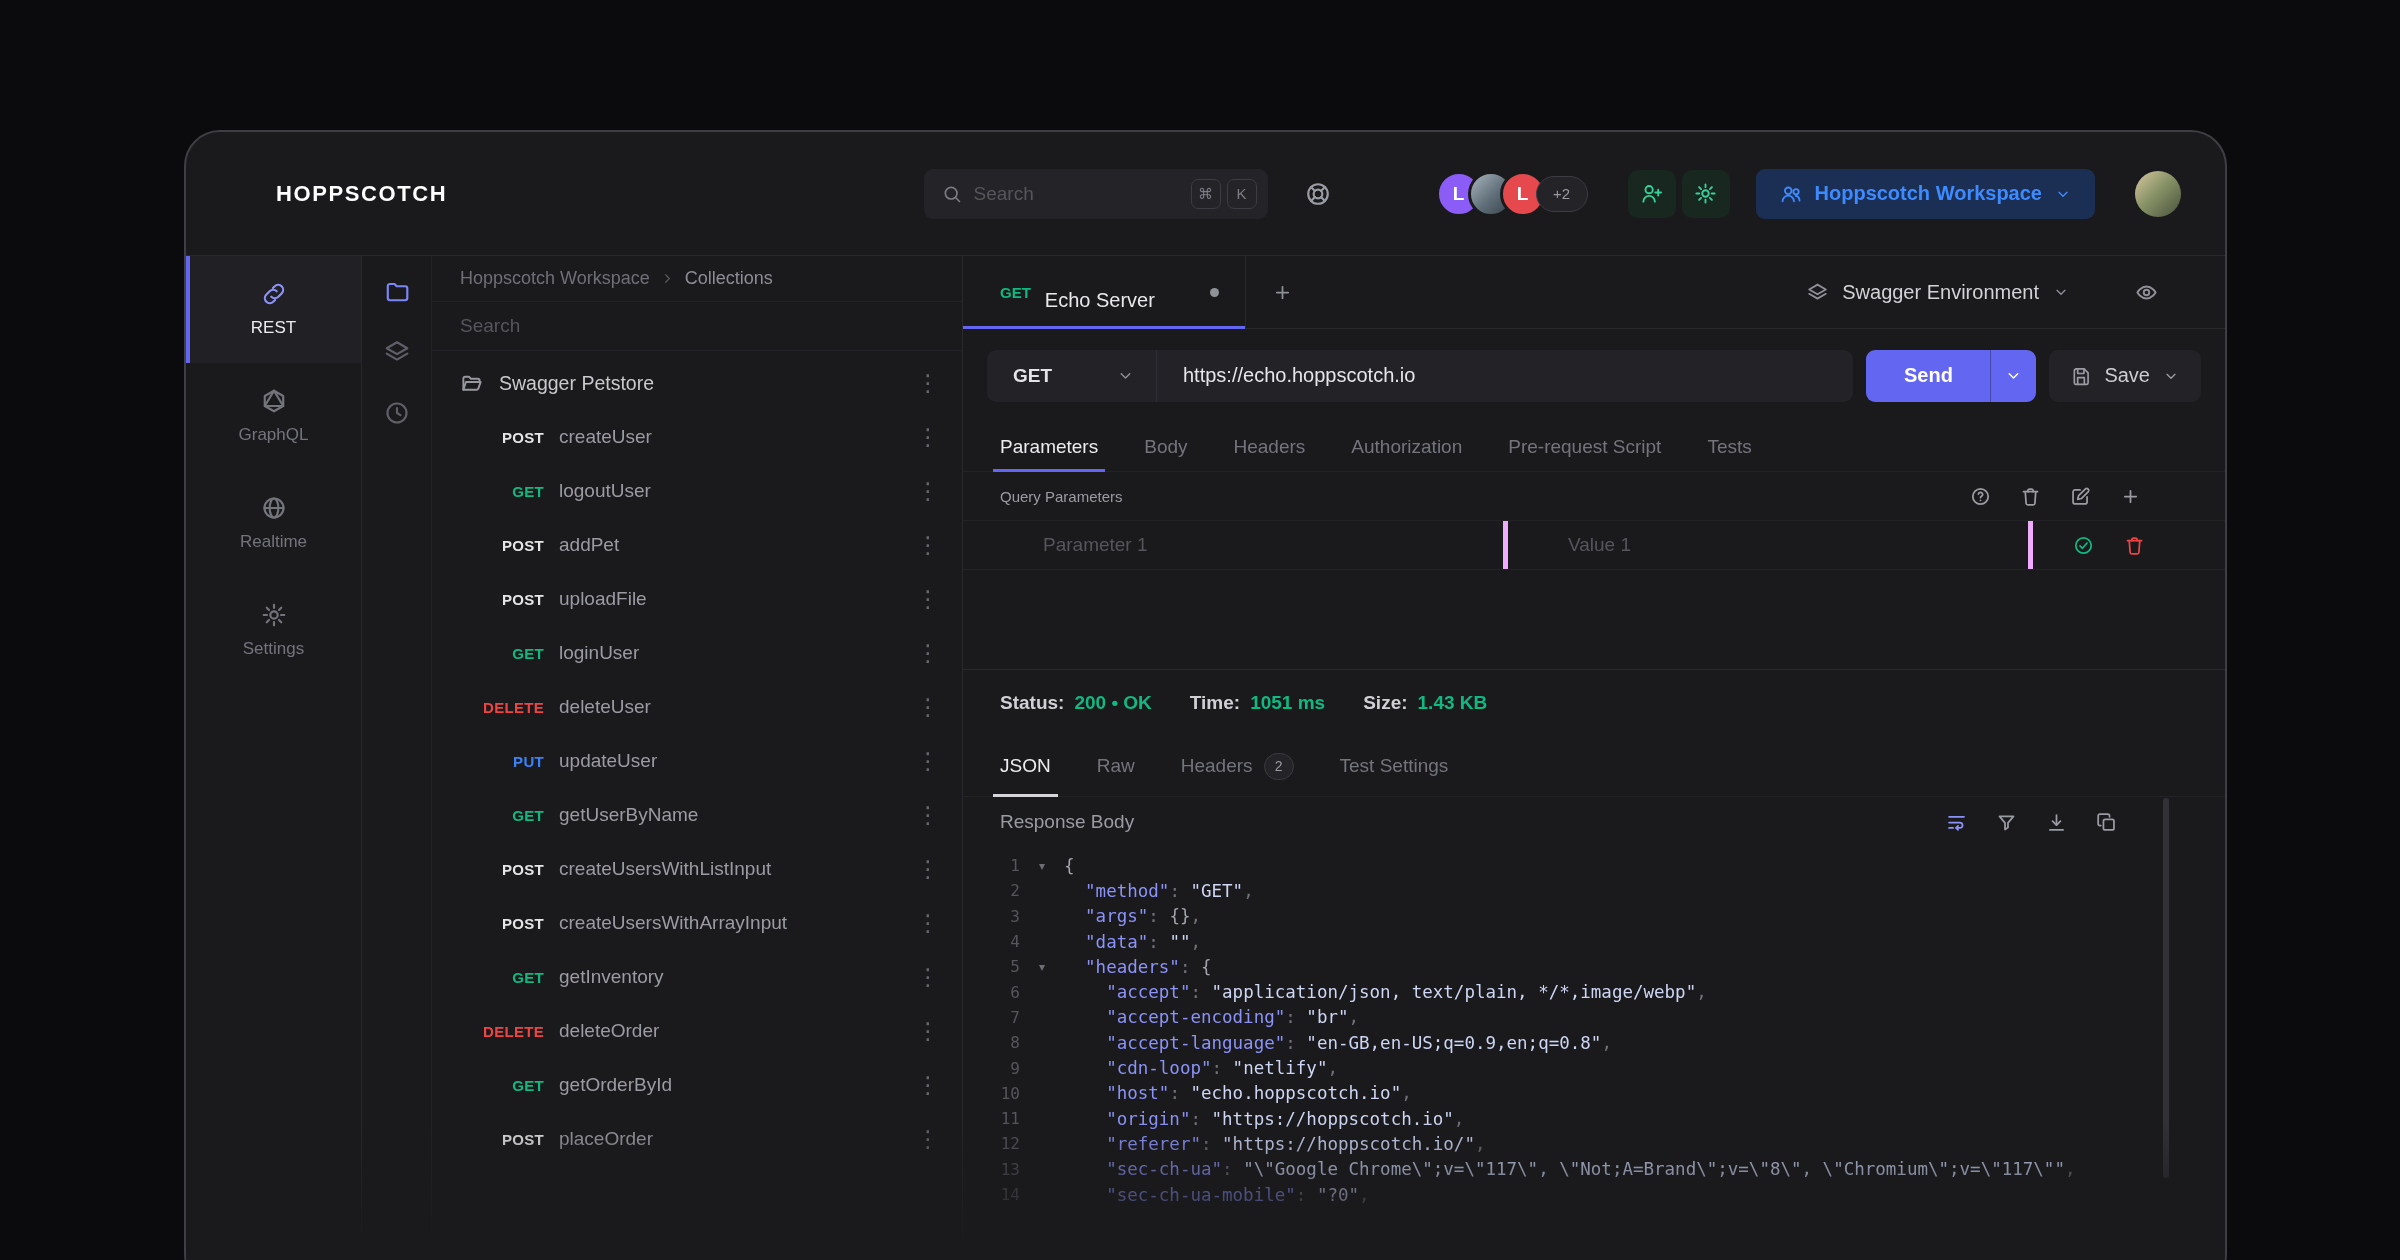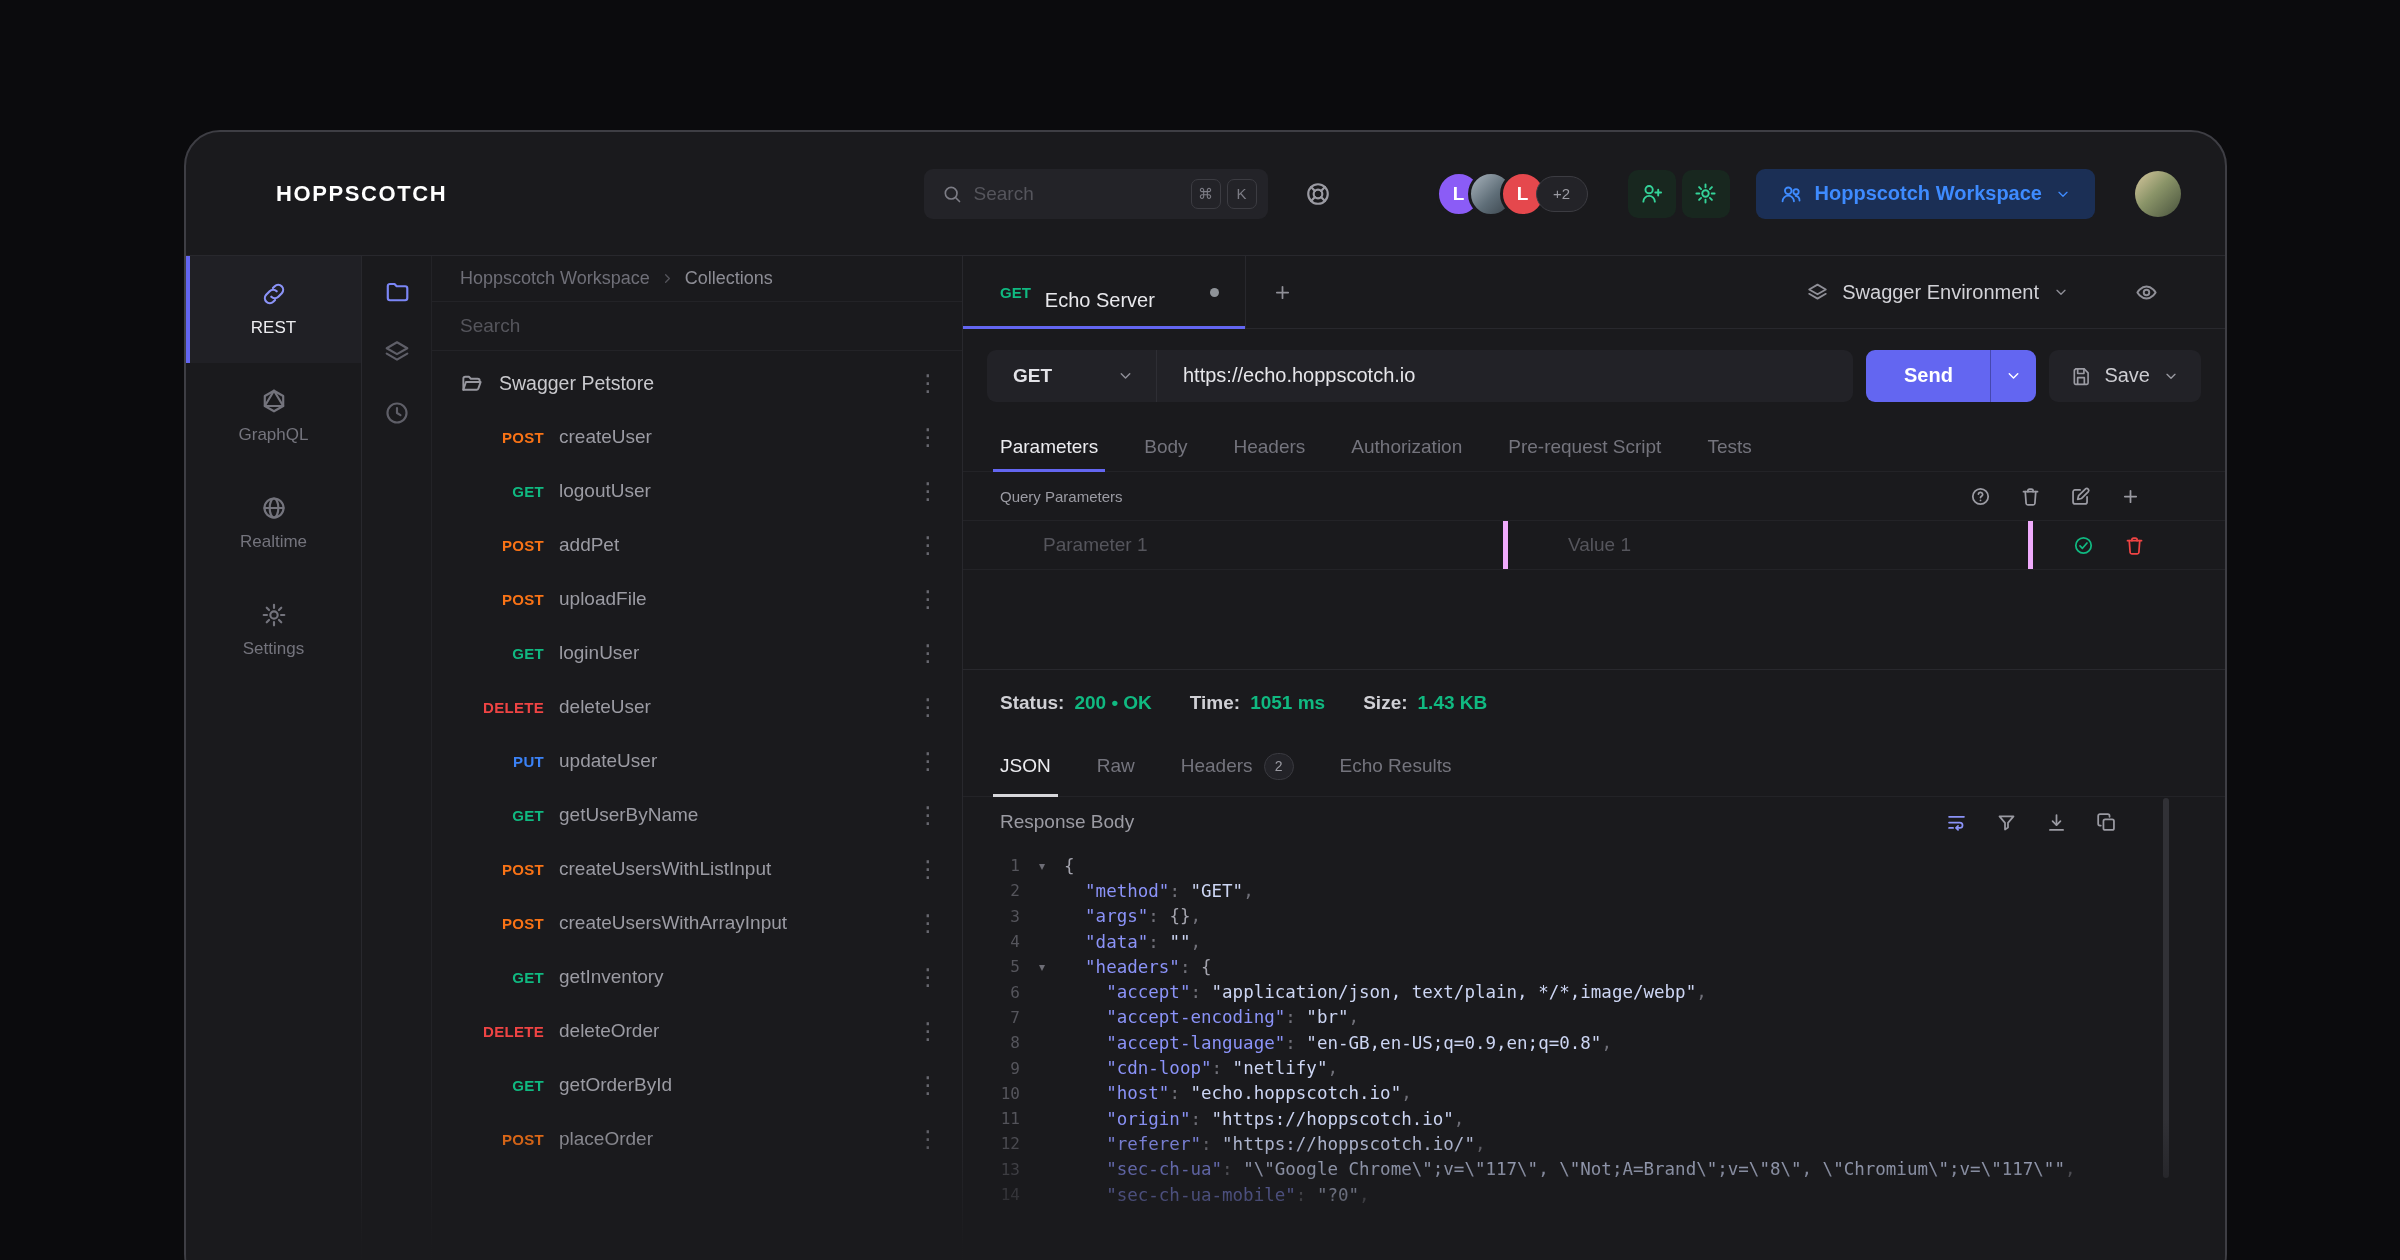--- a/index.html
+++ b/index.html
@@ -79,21 +79,21 @@
   .addrow .plus-ic{width:19px;height:19px;color:#8f8f97;}
   .addicons{margin-left:auto;display:flex;gap:26px;}
   .addicons svg{width:23px;height:23px;color:#8f8f97;}
   .coll-list{flex:1;min-height:0;padding-top:5px;overflow:hidden;}
   .folderrow{height:54px;display:flex;align-items:center;gap:16px;padding:0 22px 0 28px;color:#cacace;font-size:19.5px;}
   .folderrow svg{width:23px;height:23px;color:#97979f;}
   .kebab{margin-left:auto;color:#67676f;font-size:23px;line-height:1;width:24px;text-align:center;font-family:"DejaVu Sans",sans-serif;}
   .creq{height:54px;display:flex;align-items:center;padding-right:22px;color:var(--sub);}
   .creq .method{flex:0 0 112px;text-align:right;font-size:15px;font-weight:bold;letter-spacing:.3px;}
   .creq .rname{margin-left:15px;font-size:19px;}
-  .m-get{color:#10b981;} .m-post{color:#f97316;} .m-put{color:#3b82f6;} .m-del{color:#ef4444;}
+  .m-get{color:#10b981;} .m-post{color:#e5e5e5;} .m-put{color:#3b82f6;} .m-del{color:#ef4444;}
 
   
   .mainpane{flex:1;display:flex;flex-direction:column;min-width:0;position:relative;}
   .tabbar{flex:0 0 73px;border-bottom:1px solid var(--border);display:flex;align-items:stretch;padding-right:36px;}
   .reqtab{flex:0 0 283px;display:flex;align-items:center;gap:14px;padding:0 26px 0 37px;
     border-right:1px solid var(--border);position:relative;}
   .reqtab::after{content:"";position:absolute;left:0;right:0;bottom:-1px;height:3px;background:var(--accent);}
   .tab-method{font-size:15px;font-weight:bold;color:#10b981;}
   .tab-title{font-size:20px;color:var(--text);margin-top:16px;}
   .tab-dot{margin-left:auto;width:9px;height:9px;border-radius:50%;background:#8f9398;}
@@ -546,21 +546,21 @@
   </div>
           <div class="rstab" data-interactable="true">
     <span class="rt-label" data-interactable="false">Raw</span>
 
   </div>
           <div class="rstab" data-interactable="true">
     <span class="rt-label" data-interactable="false">Headers</span>
     <span class="rt-badge" data-interactable="false">2</span>
   </div>
           <div class="rstab" data-interactable="true">
-    <span class="rt-label" data-interactable="false">Echo Results</span>
+    <span class="rt-label" data-interactable="false">Test Settings</span>
 
   </div>
         </div>
 
       <div class="respbodyhead" data-interactable="false">
         <span data-interactable="false">Response Body</span>
         <span class="icons" data-interactable="false">
           <span class="iconbtn active" data-interactable="true">
               <svg class="ic" viewBox="0 0 24 24" data-interactable="false">
                 <path d="M3.5 5.5h17"></path>

